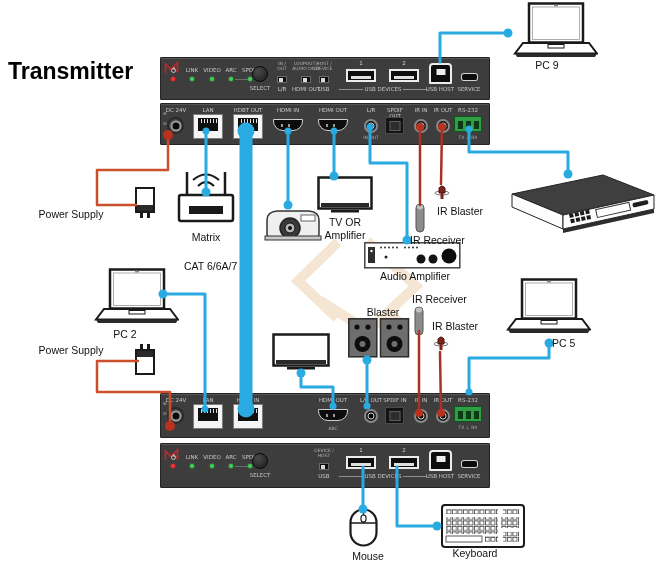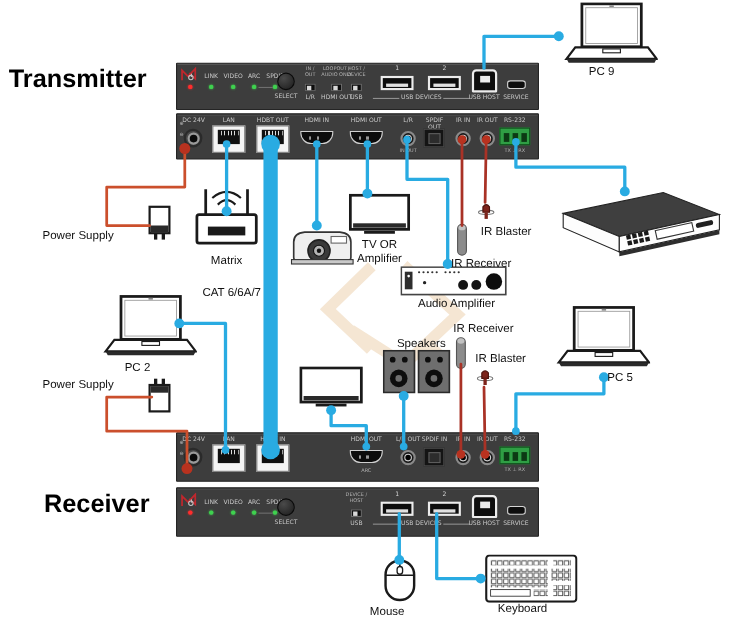--- a/index.html
+++ b/index.html
@@ -51,21 +51,20 @@
 
   <svg class="abs" style="left:0;top:0;z-index:1" width="664" height="574">
     <g stroke="#f5e6d3" stroke-width="10" fill="none" stroke-linejoin="miter">
       <path d="M338,242 L298,281 L337,318"></path>
       <path d="M319,300 L368,331 L416,286 L367,241"></path>
       <path d="M388,312 L401,324"></path>
     </g>
   </svg>
 
   <div class="big-title" style="left:8px;top:58px">Transmitter</div>
-  <div class="big-title" style="left:40px;top:444px">Receiver</div>
 
   <div class="panel" style="left:160px;top:57px;height:43px">
     <svg class="abs" style="left:3px;top:3px" width="15" height="14" viewBox="0 0 15 14">
       <path d="M1.5,12 L1.5,3 L7,8.5 L13.5,1.5 L13.5,10.5 L8,5.5" fill="none" stroke="#c0272d" stroke-width="1.6"></path>
     </svg>
     <span class="pwr-ring" style="left:10px;top:10px"></span>
     <span class="led r" style="left:10px;top:19px"></span>
     <span class="plab" style="left:20px;top:9px;width:22px">LINK</span>
     <span class="led g" style="left:29px;top:19px"></span>
     <span class="plab" style="left:40px;top:9px;width:22px">VIDEO</span>
@@ -333,21 +332,21 @@
   <div class="dlabel" style="left:36px;top:344px;width:70px">Power Supply</div>
 
   <div class="device" style="left:272px;top:333px">
     <svg width="58" height="40" viewBox="0 0 58 40">
       <rect x="1.5" y="1.5" width="55" height="31" fill="#fff" stroke="#1a1a1a" stroke-width="2.5"></rect>
       <rect x="4" y="27" width="50" height="4" fill="#2a2a2a"></rect>
       <rect x="15" y="34" width="28" height="2.5" fill="#1a1a1a"></rect>
     </svg>
   </div>
 
-  <div class="dlabel" style="left:352px;top:306px;width:62px">Speakers</div>
+  <div class="dlabel" style="left:352px;top:306px;width:62px">Blaster</div>
   <div class="device" style="left:348px;top:318px">
     <svg width="62" height="40" viewBox="0 0 62 40">
       <rect x="0.8" y="0.8" width="28" height="38" fill="#6e6e6e" stroke="#2a2a2a" stroke-width="1.5"></rect>
       <rect x="32.5" y="0.8" width="28" height="38" fill="#6e6e6e" stroke="#2a2a2a" stroke-width="1.5"></rect>
       <g fill="#0d0d0d">
         <circle cx="9" cy="9" r="2.6"></circle>
           <circle cx="20" cy="9" r="2.6"></circle>
         <circle cx="41" cy="9" r="2.6"></circle>
           <circle cx="52" cy="9" r="2.6"></circle>
       </g>
@@ -388,21 +387,21 @@
   <div class="dlabel" style="left:552px;top:337px;width:40px;text-align:left">PC 5</div>
 
   <div class="device" style="left:349px;top:508px">
     <svg width="30" height="40" viewBox="0 0 30 40">
       <rect x="1.5" y="1.5" width="26" height="36" rx="13" fill="#fff" stroke="#1a1a1a" stroke-width="2.2"></rect>
       <line x1="14.5" y1="1.5" x2="14.5" y2="15" stroke="#1a1a1a" stroke-width="1.5"></line>
       <line x1="1.5" y1="15" x2="27.5" y2="15" stroke="#1a1a1a" stroke-width="1.5"></line>
       <rect x="12" y="7" width="5" height="7" rx="2.5" fill="#fff" stroke="#1a1a1a" stroke-width="1.2"></rect>
     </svg>
   </div>
-  <div class="dlabel" style="left:332px;top:550px;width:40px">Mouse</div>
+  <div class="dlabel" style="left:348px;top:550px;width:40px">Mouse</div>
 
   <div class="device" style="left:441px;top:504px">
     <svg width="84" height="44" viewBox="0 0 84 44">
       <defs>
         <pattern id="kk" width="5.5" height="5.5" patternUnits="userSpaceOnUse">
           <rect x="0.5" y="0.5" width="4" height="4" fill="#fff" stroke="#333" stroke-width="0.7"></rect>
         </pattern>
       </defs>
       <rect x="1" y="1" width="82" height="42" rx="3" fill="#fff" stroke="#1a1a1a" stroke-width="2"></rect>
       <rect x="5" y="5" width="52" height="5" fill="url(#kk)"></rect>

